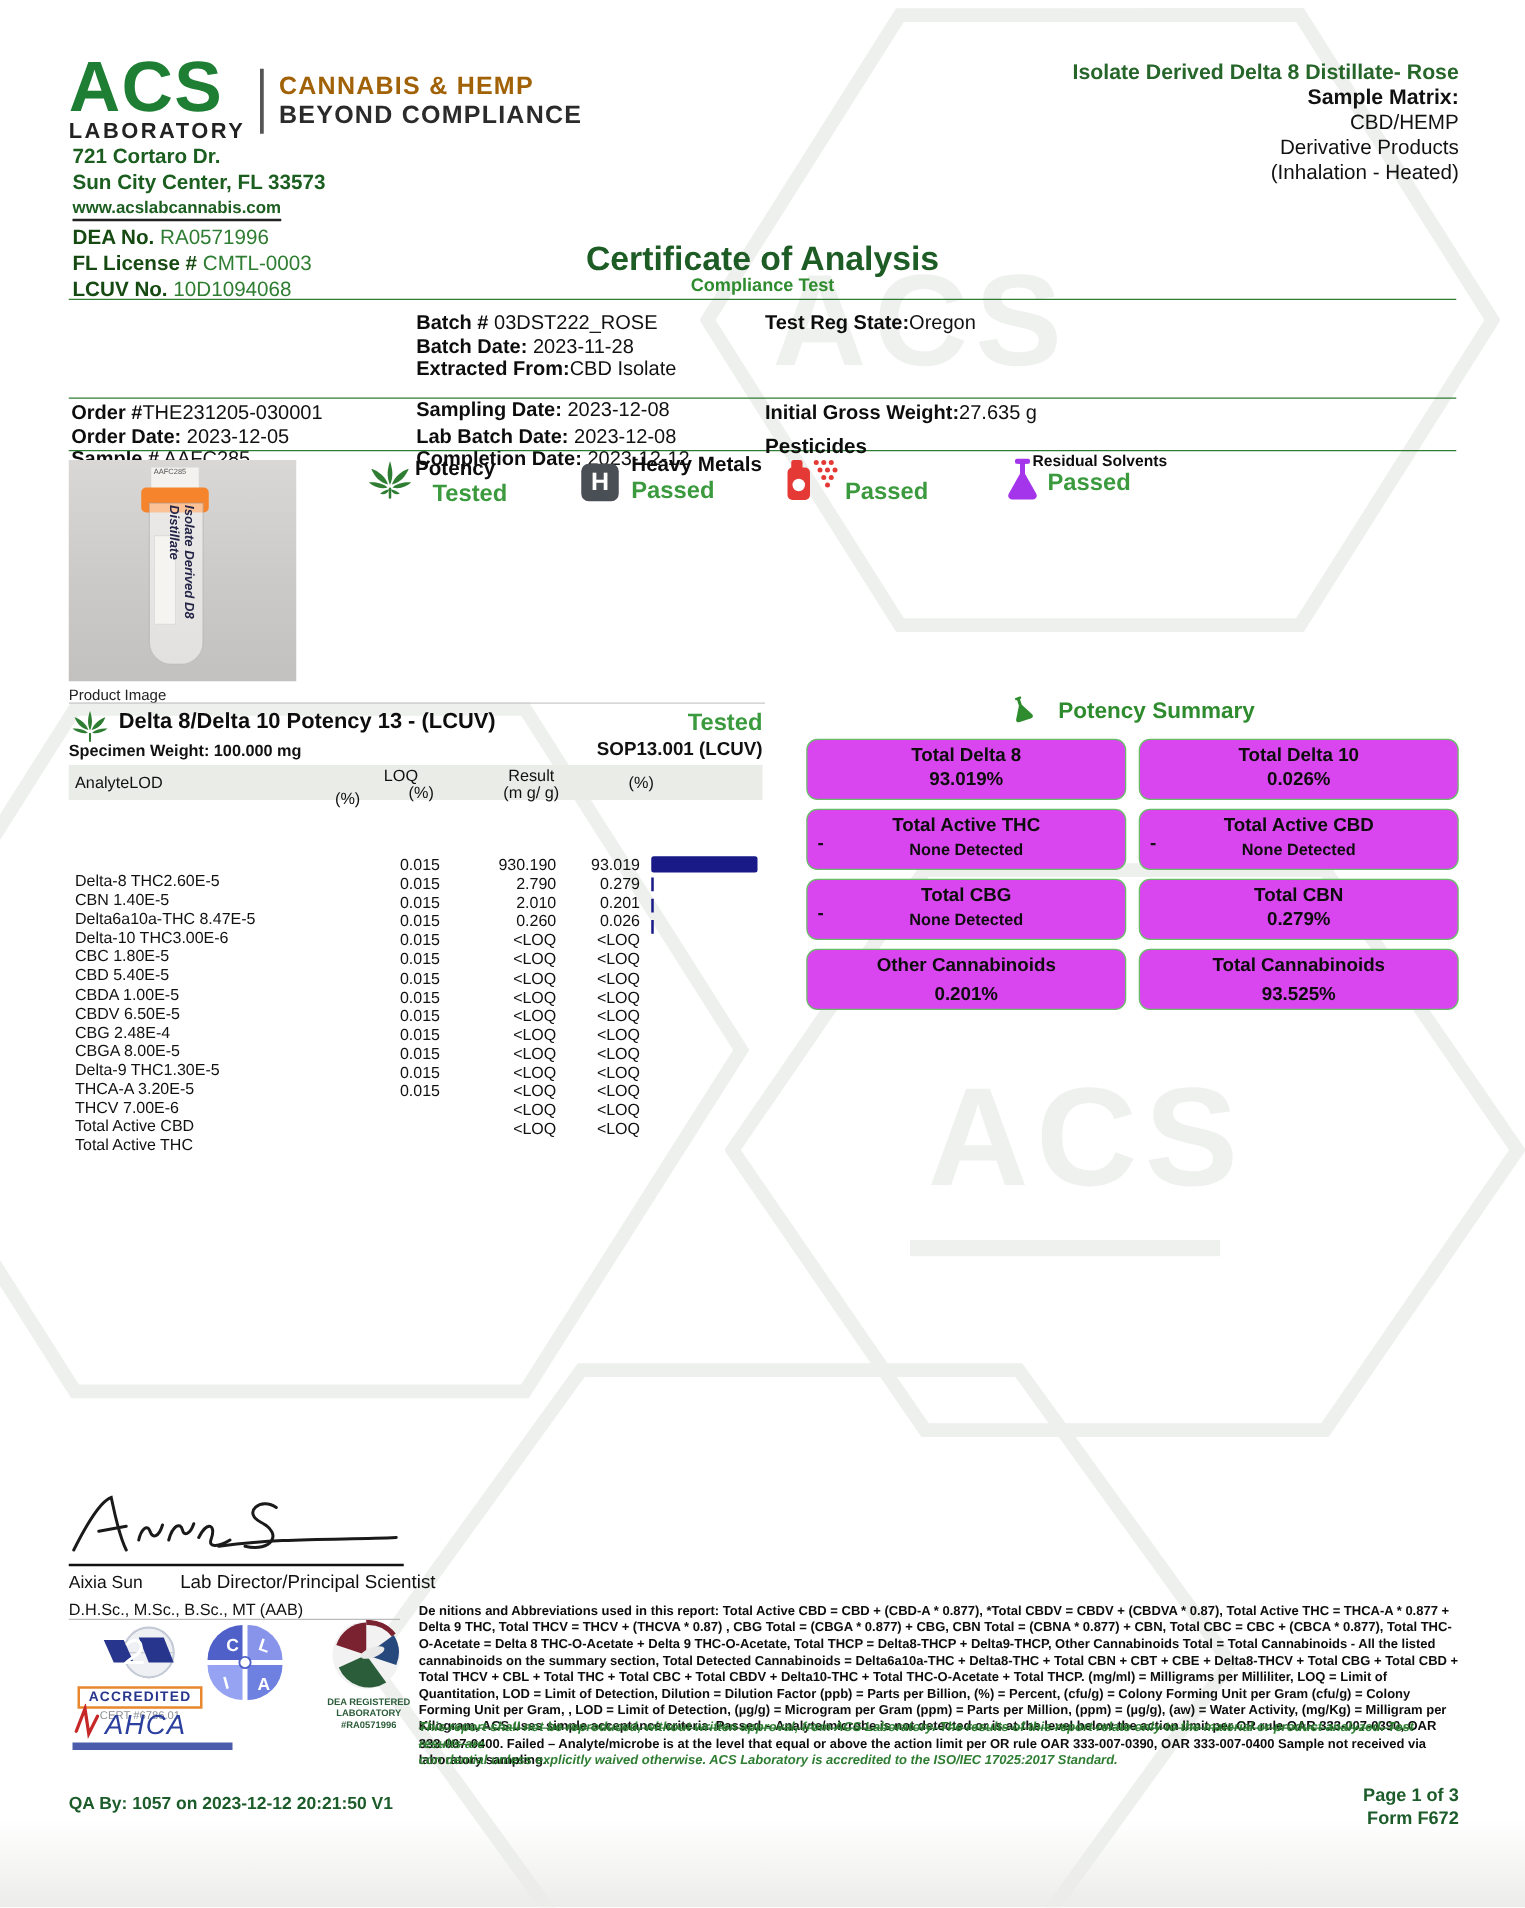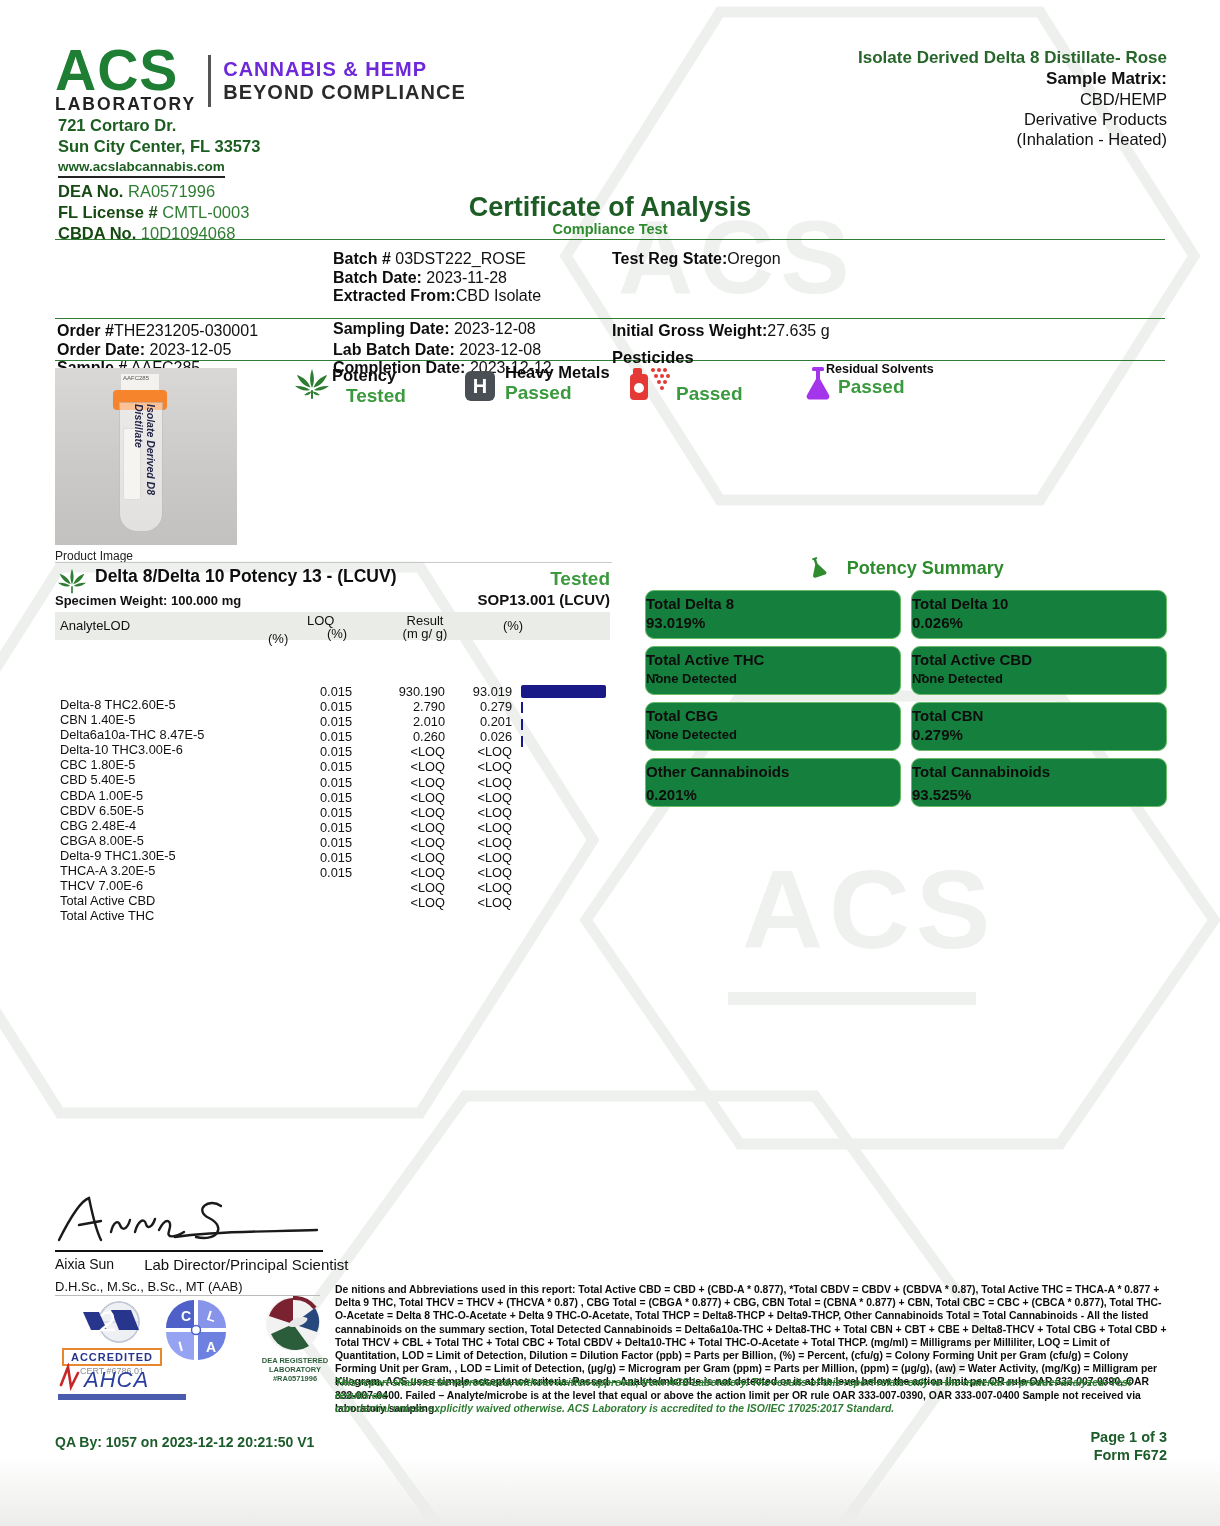--- a/index.html
+++ b/index.html
@@ -9,21 +9,21 @@
 
   
   .wm{position:absolute;z-index:0;pointer-events:none;}
   .wm-acs{font-weight:bold;color:#eff1ef;letter-spacing:6px;}
   .wm-bar{background:#eef1ee;}
 
   
   .logo-acs{font-size:57px;font-weight:bold;color:#1e7e34;letter-spacing:1px;line-height:48px;}
   .logo-lab{font-size:17.5px;font-weight:bold;color:#222;letter-spacing:2px;}
   .logo-sep{width:3px;height:52px;background:#555;margin:0 12px;}
-  .logo-tag1{font-size:20px;font-weight:bold;color:#6d28d9;letter-spacing:1px;}
+  .logo-tag1{font-size:20px;font-weight:bold;color:#a16207;letter-spacing:1px;}
   .logo-tag2{font-size:20px;font-weight:bold;color:#2b2b2b;letter-spacing:1px;}
   .addr{font-size:16.5px;font-weight:bold;color:#1b5e20;line-height:21px;}
   .site{font-size:13.5px;font-weight:bold;color:#1b5e20;border-bottom:2px solid #222;display:inline-block;padding-bottom:2px;}
   .lic{font-size:16.5px;line-height:21px;}
   .lic b{color:#164a12;}
   .lic span{color:#2e7d32;}
   .prod-title{font-size:17px;font-weight:bold;color:#27662a;text-align:right;}
   .matrix{font-size:16.5px;text-align:right;line-height:20px;color:#111;}
   .matrix b{font-size:17px;}
 
@@ -63,21 +63,21 @@
   .col-loq{left:240px;width:57px;text-align:right;}
   .col-result{left:310px;width:80px;text-align:right;}
   .col-pct{left:400px;width:57px;text-align:right;}
   .col-bars{left:466px;width:92px;}
   .bar{height:11px;background:#191987;margin-top:2px;}
   .bar.big{height:13px;border-radius:2px;margin-top:1px;}
 
   
   .ps-title{font-size:18px;font-weight:bold;color:#2e8b2e;}
   .ps-grid{display:grid;grid-template-columns:256px 256px;gap:7px 10px;}
-  .ps-box{position:relative;border:1.6px solid #69bd68;border-radius:9px;background:#15803d;height:44px;text-align:left;padding-top:3px;box-sizing:content-box;}
+  .ps-box{position:relative;border:1.6px solid #69bd68;border-radius:9px;background:#d946ef;height:44px;text-align:center;padding-top:3px;box-sizing:content-box;}
   .ps-label{font-size:15px;font-weight:bold;color:#0d0d0d;line-height:19px;}
   .ps-value{font-size:15px;font-weight:bold;color:#0d0d0d;line-height:20px;}
   .ps-value.nd{font-size:13px;}
   .ps-dash{position:absolute;left:8px;top:18px;font-size:15px;font-weight:bold;}
 
   
   .sig-line{border-bottom:2px solid #111;width:268px;}
   .sig-name{font-size:14px;color:#111;}
   .sig-role{font-size:15px;color:#111;}
   .sig-cred{font-size:13px;color:#111;}
@@ -141,21 +141,21 @@
       <div class="logo-tag2">BEYOND COMPLIANCE</div>
     </div>
   </div>
 
   <div class="abs" style="left:58px;top:115px;z-index:1;">
     <div class="addr">721 Cortaro Dr.</div>
     <div class="addr">Sun City Center, FL 33573</div>
     <div class="site">www.acslabcannabis.com</div>
     <div class="lic" style="margin-top:3px;"><b>DEA No.</b> <span>RA0571996</span></div>
     <div class="lic"><b>FL License #</b> <span>CMTL-0003</span></div>
-    <div class="lic"><b>CBDA No.</b> <span>10D1094068</span></div>
+    <div class="lic"><b>LCUV No.</b> <span>10D1094068</span></div>
   </div>
 
   <div class="abs" style="right:53px;top:48px;width:420px;z-index:1;">
     <div class="prod-title">Isolate Derived Delta 8 Distillate- Rose</div>
     <div class="matrix"><b>Sample Matrix:</b></div>
     <div class="matrix">CBD/HEMP</div>
     <div class="matrix">Derivative Products</div>
     <div class="matrix">(Inhalation - Heated)</div>
   </div>
 

